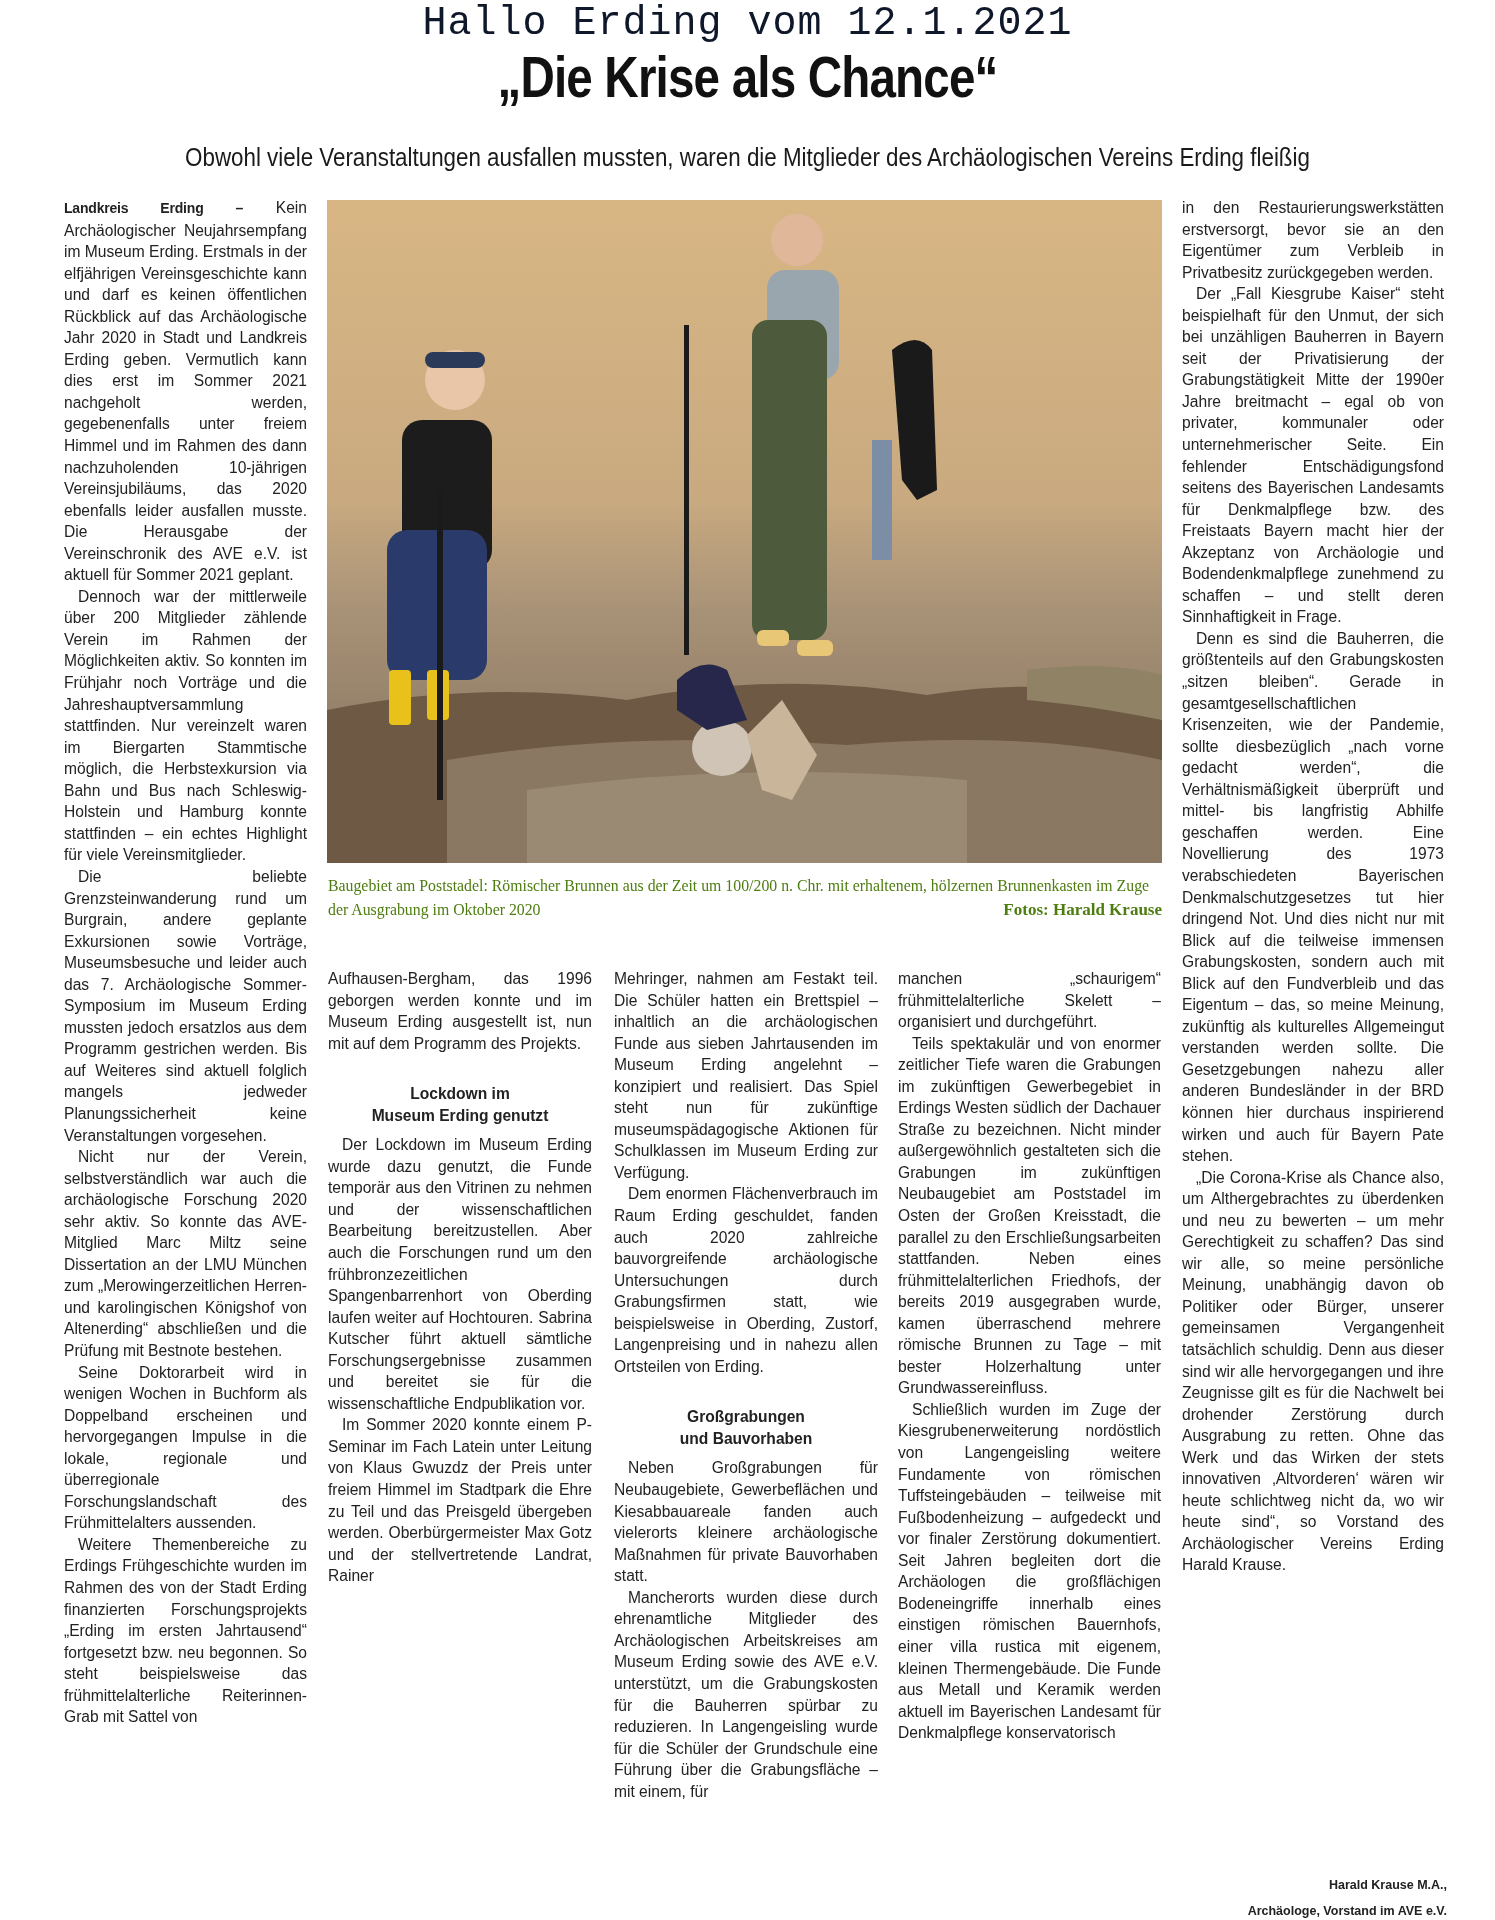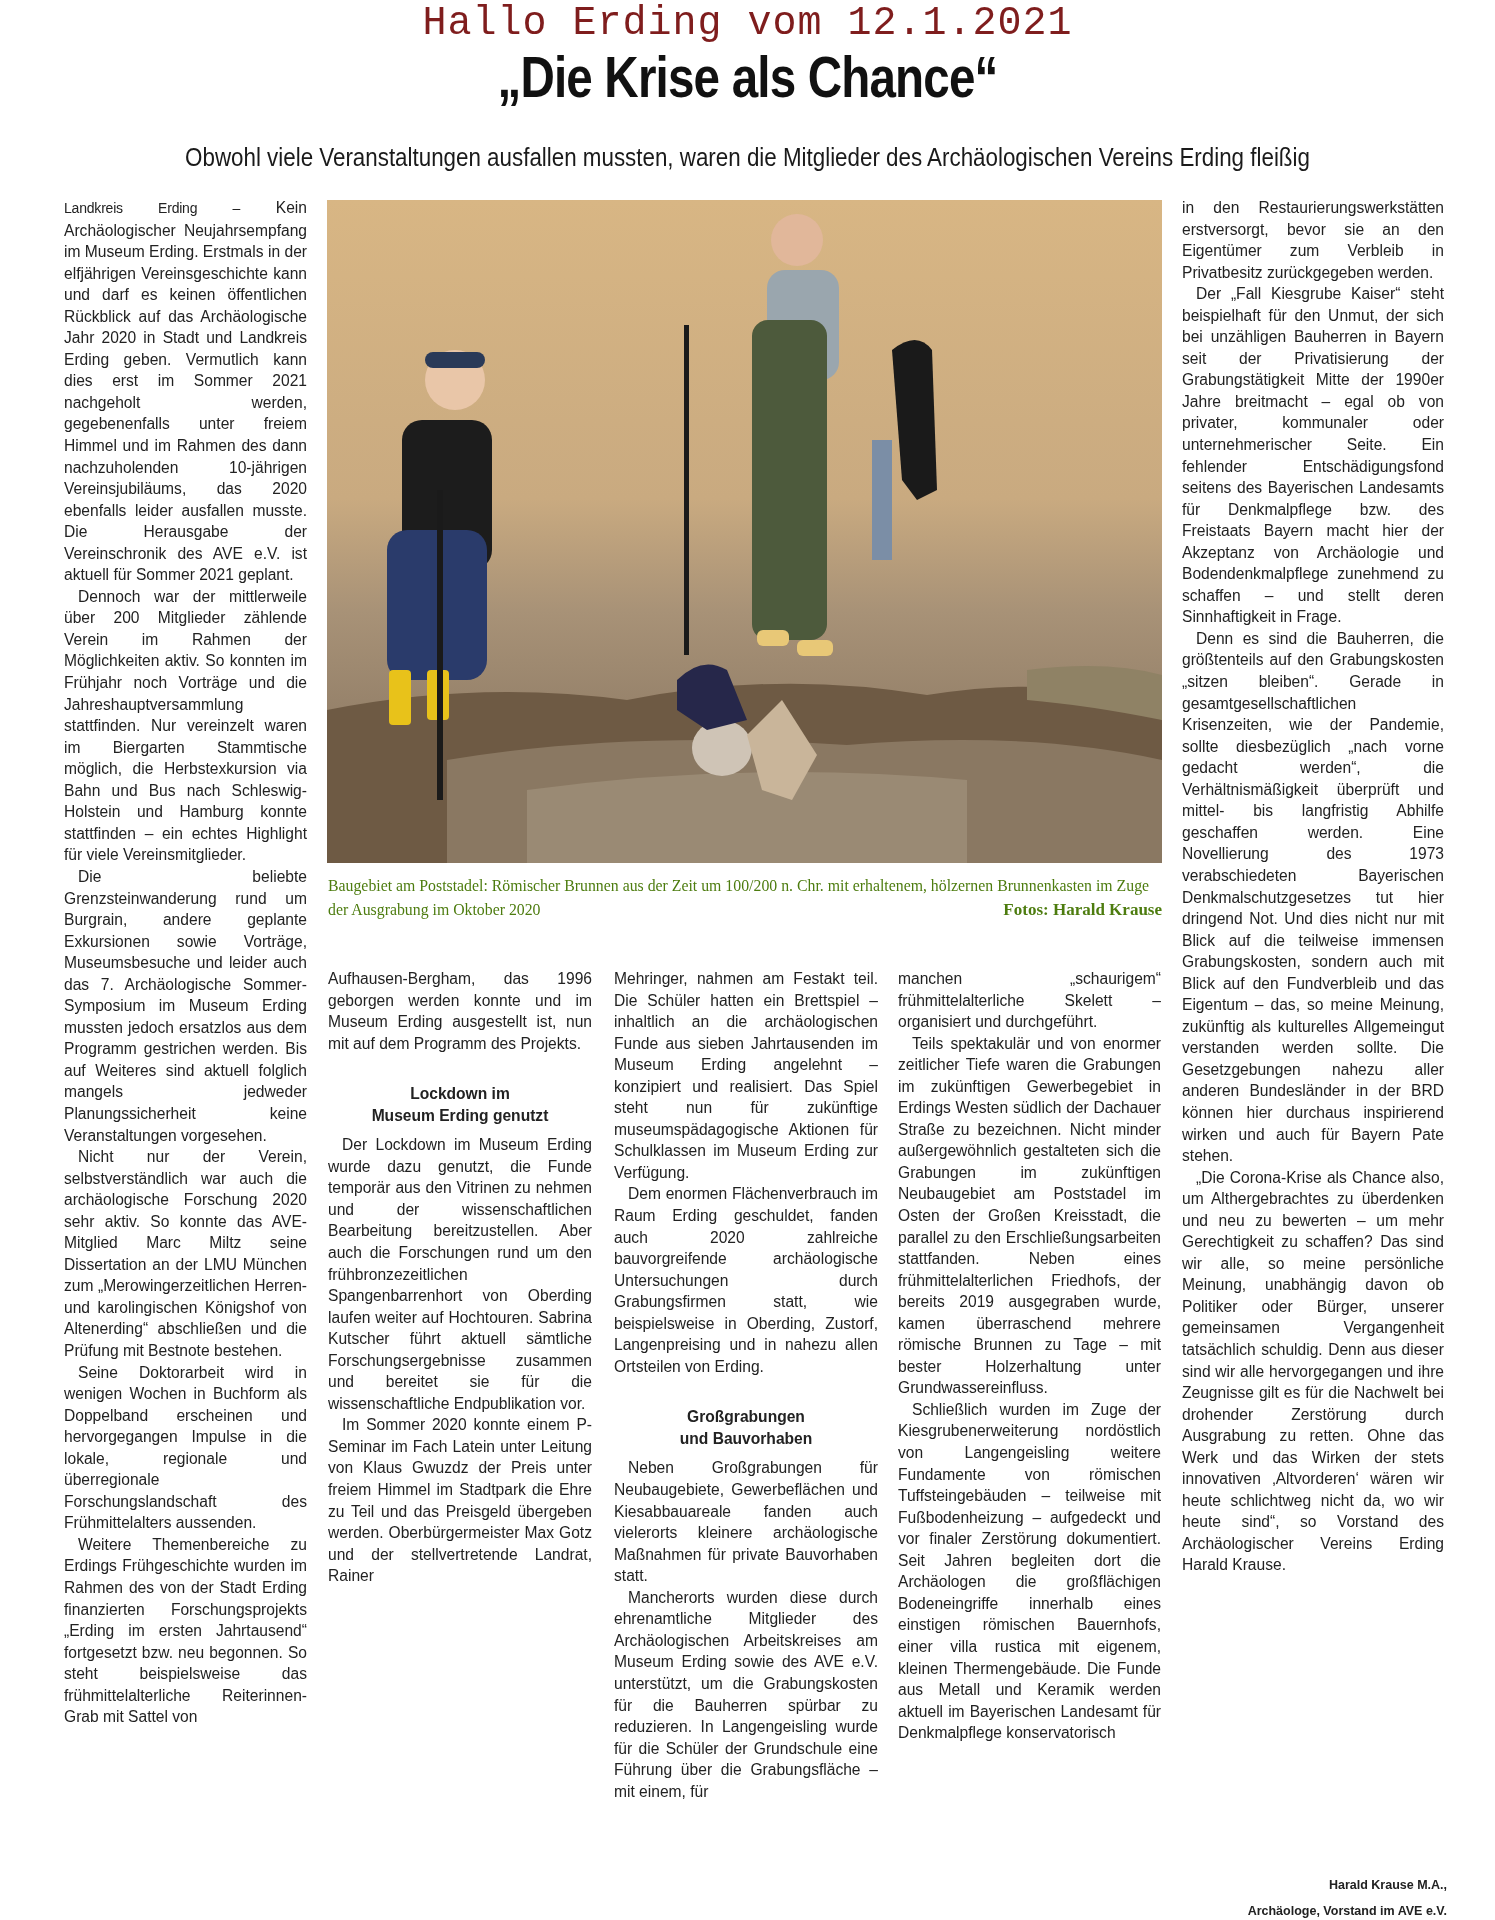--- a/index.html
+++ b/index.html
@@ -1,30 +1,30 @@
 <!DOCTYPE html>
 <html><head>
 <meta charset="utf-8">
 <style>
   html, body { margin:0; padding:0; background:#ffffff; }
   body { width:1495px; height:1920px; position:relative; overflow:hidden; color:#1e1e1e; }
   .kicker { position:absolute; left:0; top:2px; width:1495px; text-align:center;
-    font-family:"Liberation Mono","DejaVu Sans Mono",monospace; font-size:40px; line-height:44px; color:#7f1d1d; letter-spacing:1px; }
+    font-family:"Liberation Mono","DejaVu Sans Mono",monospace; font-size:40px; line-height:44px; color:#0f172a; letter-spacing:1px; }
   .headline { position:absolute; left:0; top:42px; width:1495px; text-align:center;
     font-family:"Liberation Sans",sans-serif; font-weight:bold; font-size:58px; line-height:70px; color:#111;
     transform:scaleX(0.82); transform-origin:center; letter-spacing:-1px; }
   .subhead { position:absolute; left:0; top:140px; width:1495px; text-align:center;
     font-family:"Liberation Sans",sans-serif; font-size:26px; line-height:34px; color:#1a1a1a;
     transform:scaleX(0.86); transform-origin:center; }
   .col { position:absolute; font-family:"Liberation Sans",sans-serif; font-size:15.6px; line-height:21.55px;
     text-align:justify; hyphens:manual; color:#222; }
   .col p { margin:0; text-indent:14px; }
   .col p.first { text-indent:0; }
   .col p.noindent { text-indent:0; }
-  .dateline { font-weight:normal; font-size:14px; letter-spacing:-0.2px; }
+  .dateline { font-weight:bold; font-size:14px; letter-spacing:-0.2px; }
   .col h3 { margin:8px; font-size:15.6px; line-height:21.55px; font-weight:bold; text-align:center; }
   .col .gap { height:21px; }
   #c1 { left:64px; top:197px; width:243px; }
   #c2 { left:328px; top:968px; width:264px; }
   #c3 { left:614px; top:968px; width:264px; }
   #c4 { left:898px; top:968px; width:263px; }
   #c5 { left:1182px; top:197px; width:262px; }
   .photo { position:absolute; left:327px; top:200px; width:835px; height:663px; overflow:hidden;
     background:linear-gradient(180deg,#d9b98e 0%,#cfae84 25%,#c4a27a 50%,#a88b66 68%,#7d6a55 80%,#6b5a48 100%); }
   .caption { position:absolute; left:328px; top:874px; width:834px; font-family:Liberation Serif, serif;

